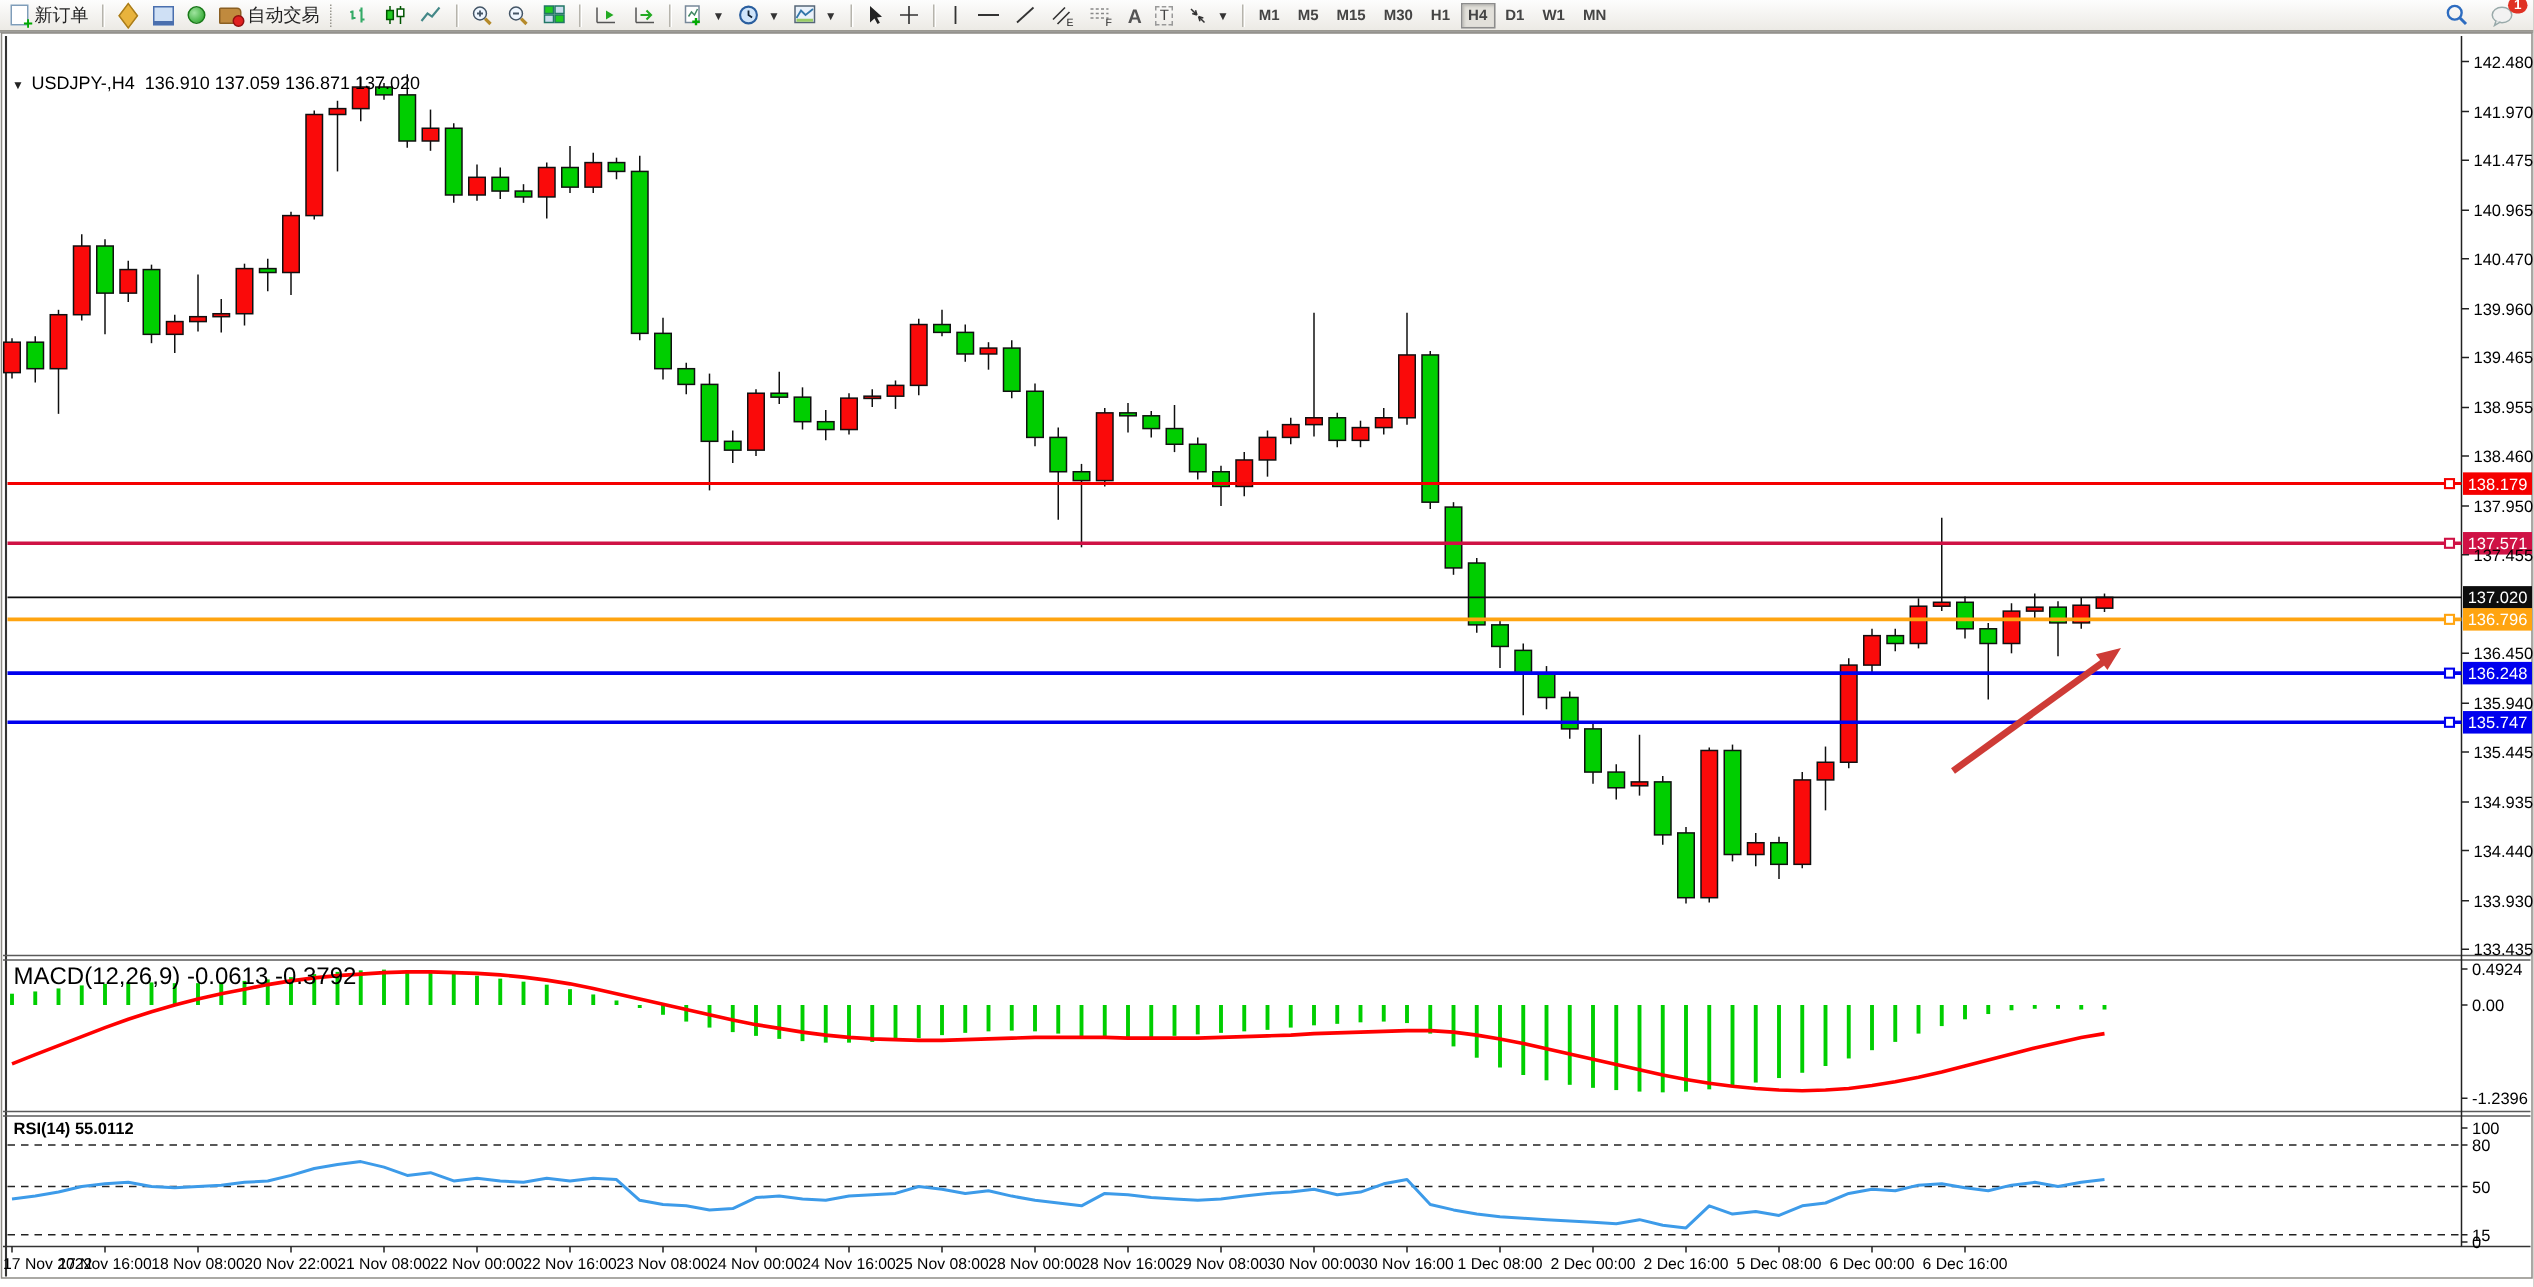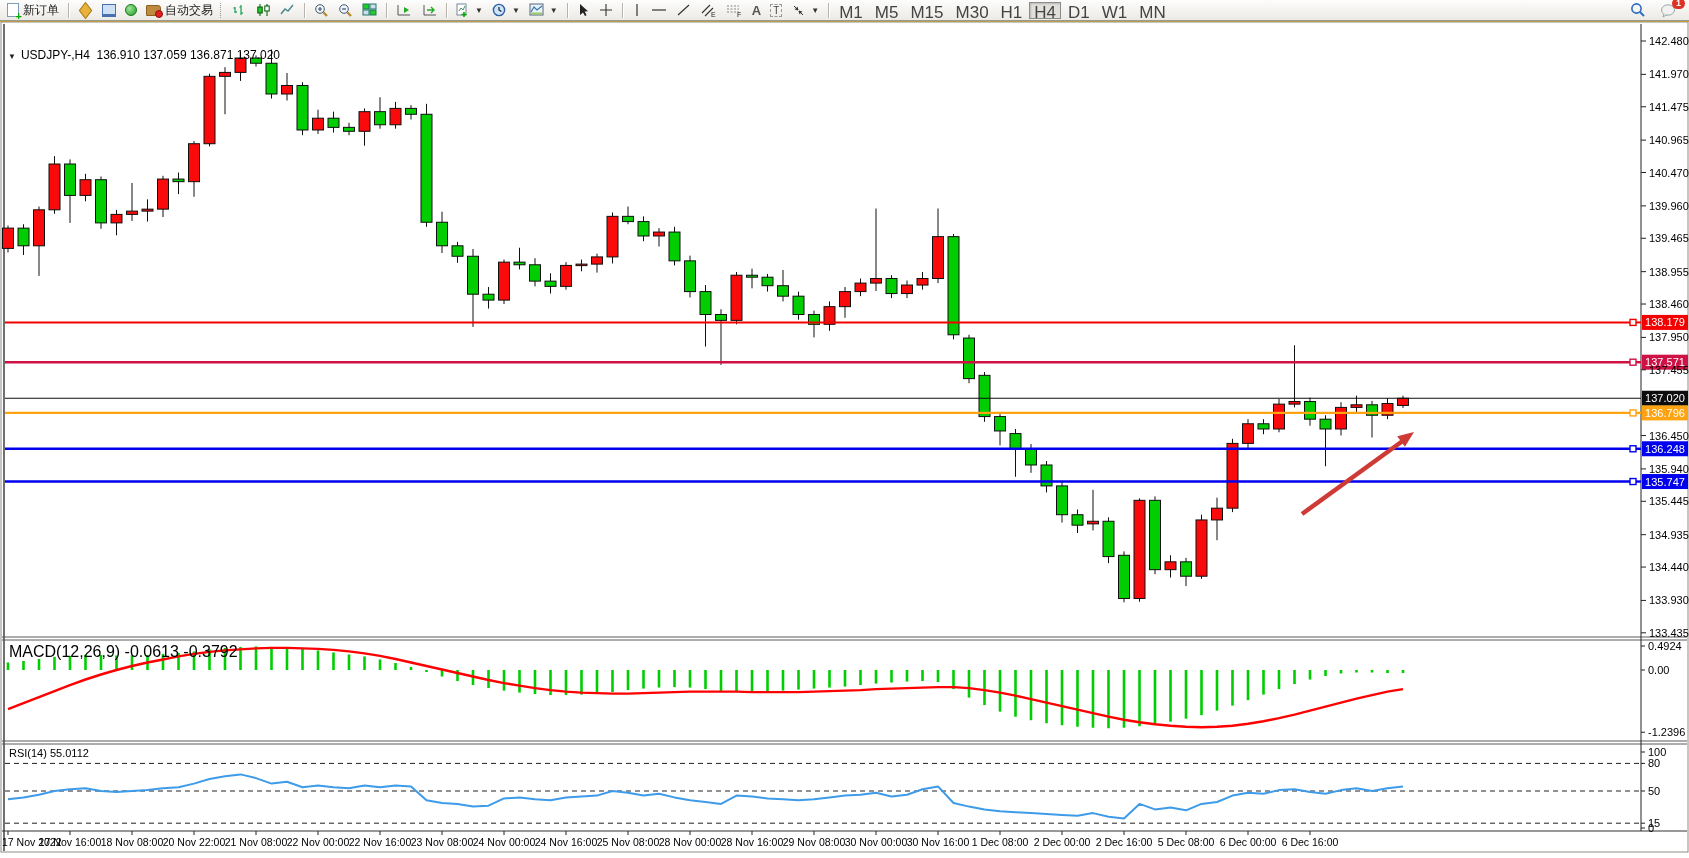--- a/index.html
+++ b/index.html
@@ -1,46 +1,46 @@
 <!DOCTYPE html>
 <html><head>
 <meta charset="utf-8">
 <style>
   html,body{margin:0;padding:0;background:#d4d0c8;}
-  .app{position:relative;width:1689px;height:858px;background:#eab308;overflow:hidden;
+  .app{position:relative;width:1689px;height:858px;background:#a3a3a3;overflow:hidden;
        font-family:"Liberation Sans",sans-serif;-webkit-font-smoothing:antialiased;}
   
   .toolbar{position:absolute;left:0;top:0;width:1689px;height:21px;z-index:10;
     background:linear-gradient(#fdfdfd,#eceae5);border-bottom:1px solid #9a9890;
     display:flex;align-items:center;gap:1px;padding:0 3px;box-sizing:border-box;}
   .tb-btn{display:flex;align-items:center;gap:4px;height:18px;padding:0 3px;border:1px solid transparent;
     background:transparent;font-family:"Liberation Sans",sans-serif;font-size:12px;color:#222;cursor:default;}
   .tb-sep{width:1px;height:15px;background:#b6b4ac;margin:0 4px;box-shadow:1px 0 0 #fff;}
   .tb-grip{width:4px;height:15px;margin:0 2px;border-left:1px dotted #9a9890;}
-  .tf-btn{font-size:17px;font-weight:normal;color:#444;padding:0 4px;height:17px;border:1px solid transparent;background:transparent;}
+  .tf-btn{font-size:10px;font-weight:bold;color:#444;padding:0 4px;height:17px;border:1px solid transparent;background:transparent;}
   .tf-btn.active{border:1px solid #8c8c8c;background:#e2e0da;box-shadow:inset 1px 1px 2px rgba(0,0,0,.18);}
   .tb-right{margin-left:auto;display:flex;align-items:center;gap:6px;padding-right:6px;}
   .caret{font-size:8px;color:#333;margin-left:1px;}
   
   .ic{display:inline-block;position:relative;}
   .ic-doc{width:10px;height:12px;background:#fff;border:1px solid #7f9db9;}
   .ic-doc::after{content:"+";position:absolute;right:-4px;bottom:-5px;color:#0a0;font-weight:bold;font-size:11px;line-height:10px;background:transparent;}
   .ic-gold{width:9px;height:9px;background:#e8b33c;transform:rotate(45deg) skew(8deg,8deg);border:1px solid #a77b1c;margin:0 2px;}
   .ic-term{width:12px;height:9px;background:#cfe0f5;border:1px solid #4a6fae;border-bottom-width:3px;}
   .ic-sig{width:10px;height:10px;border-radius:50%;background:radial-gradient(circle at 35% 35%,#9fe49f,#1f9e1f);border:1px solid #187818;}
   .ic-folder{width:13px;height:9px;background:#c08a3e;border:1px solid #8a5f22;border-radius:1px 3px 1px 1px;}
   .ic-folder::after{content:"";position:absolute;right:-3px;bottom:-3px;width:6px;height:6px;border-radius:50%;background:#e02020;border:1px solid #901010;}
   .badge{position:absolute;top:-4px;right:-6px;min-width:11px;height:11px;border-radius:6px;background:#e03224;color:#fff;
     font-size:9px;font-weight:bold;text-align:center;line-height:11px;padding:0 1px;}
   
   .chart-label{position:absolute;z-index:5;color:#000;white-space:nowrap;}
   #title-bar{left:8px;top:28px;font-size:12px;margin-top:20px;}
   #title-bar .dd{display:inline-block;font-size:8px;color:#222;margin-right:5px;}
   #macd-label{left:9px;top:643px;font-size:16px;}
-  #rsi-label{left:9px;top:747px;font-size:11px;}
+  #rsi-label{left:9px;top:747px;font-size:11px;font-weight:bold;}
   svg text{font-family:"Liberation Sans",sans-serif;}
 </style>
 </head>
 <body>
 
 <div class="app">
 
   <div class="toolbar">
     <button class="tb-btn">
       <span class="ic ic-doc"></span>

